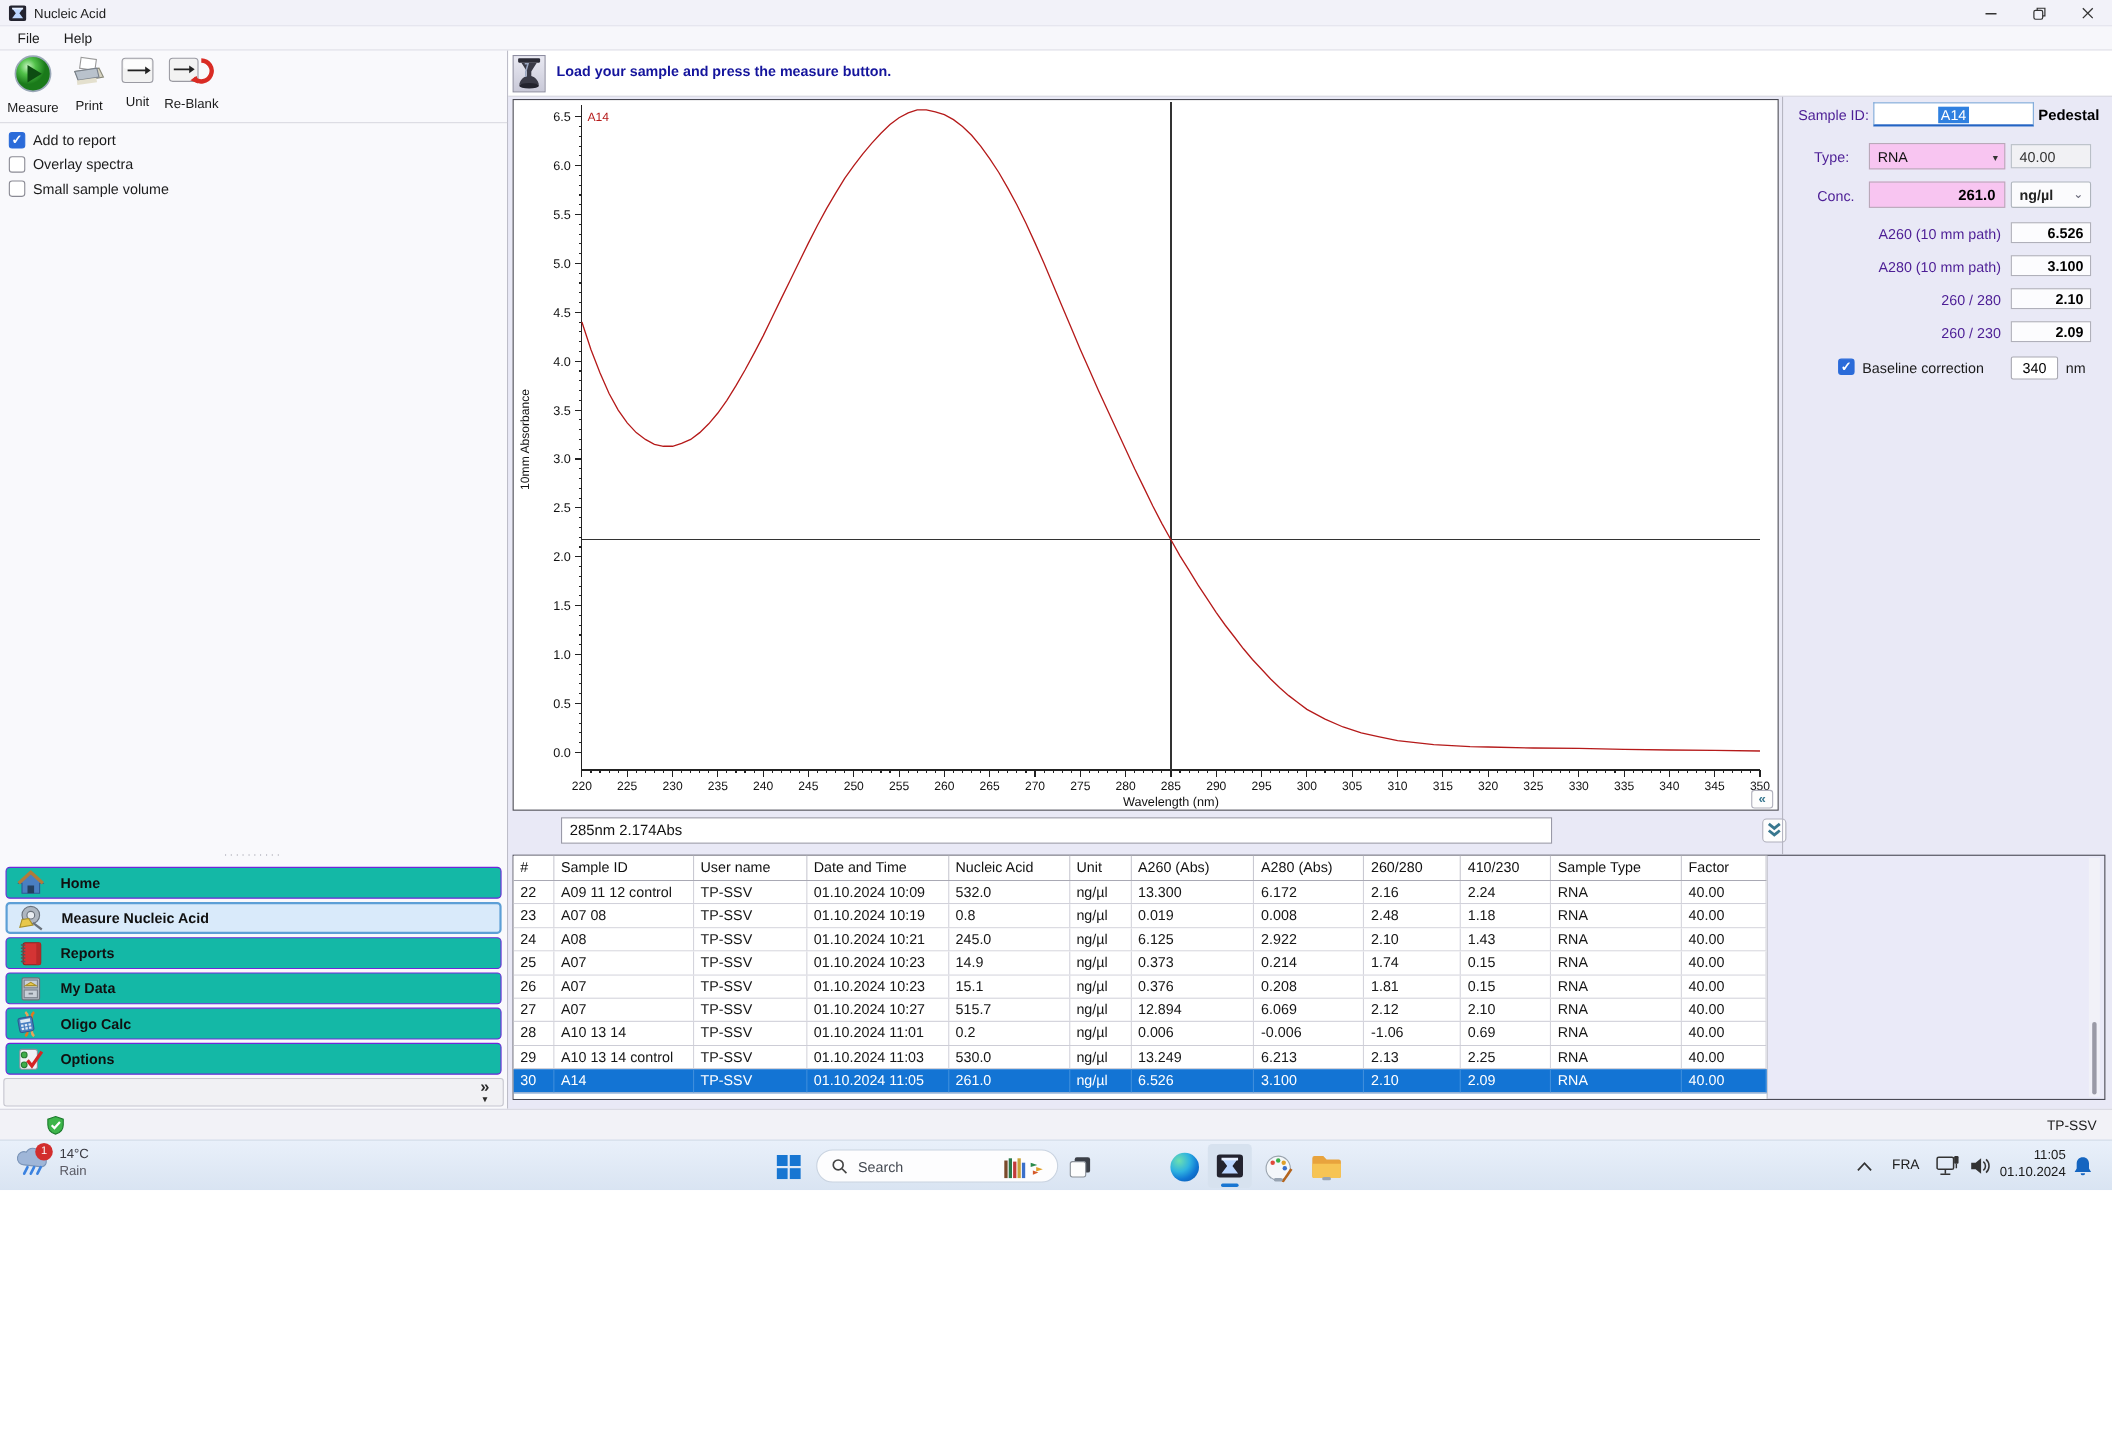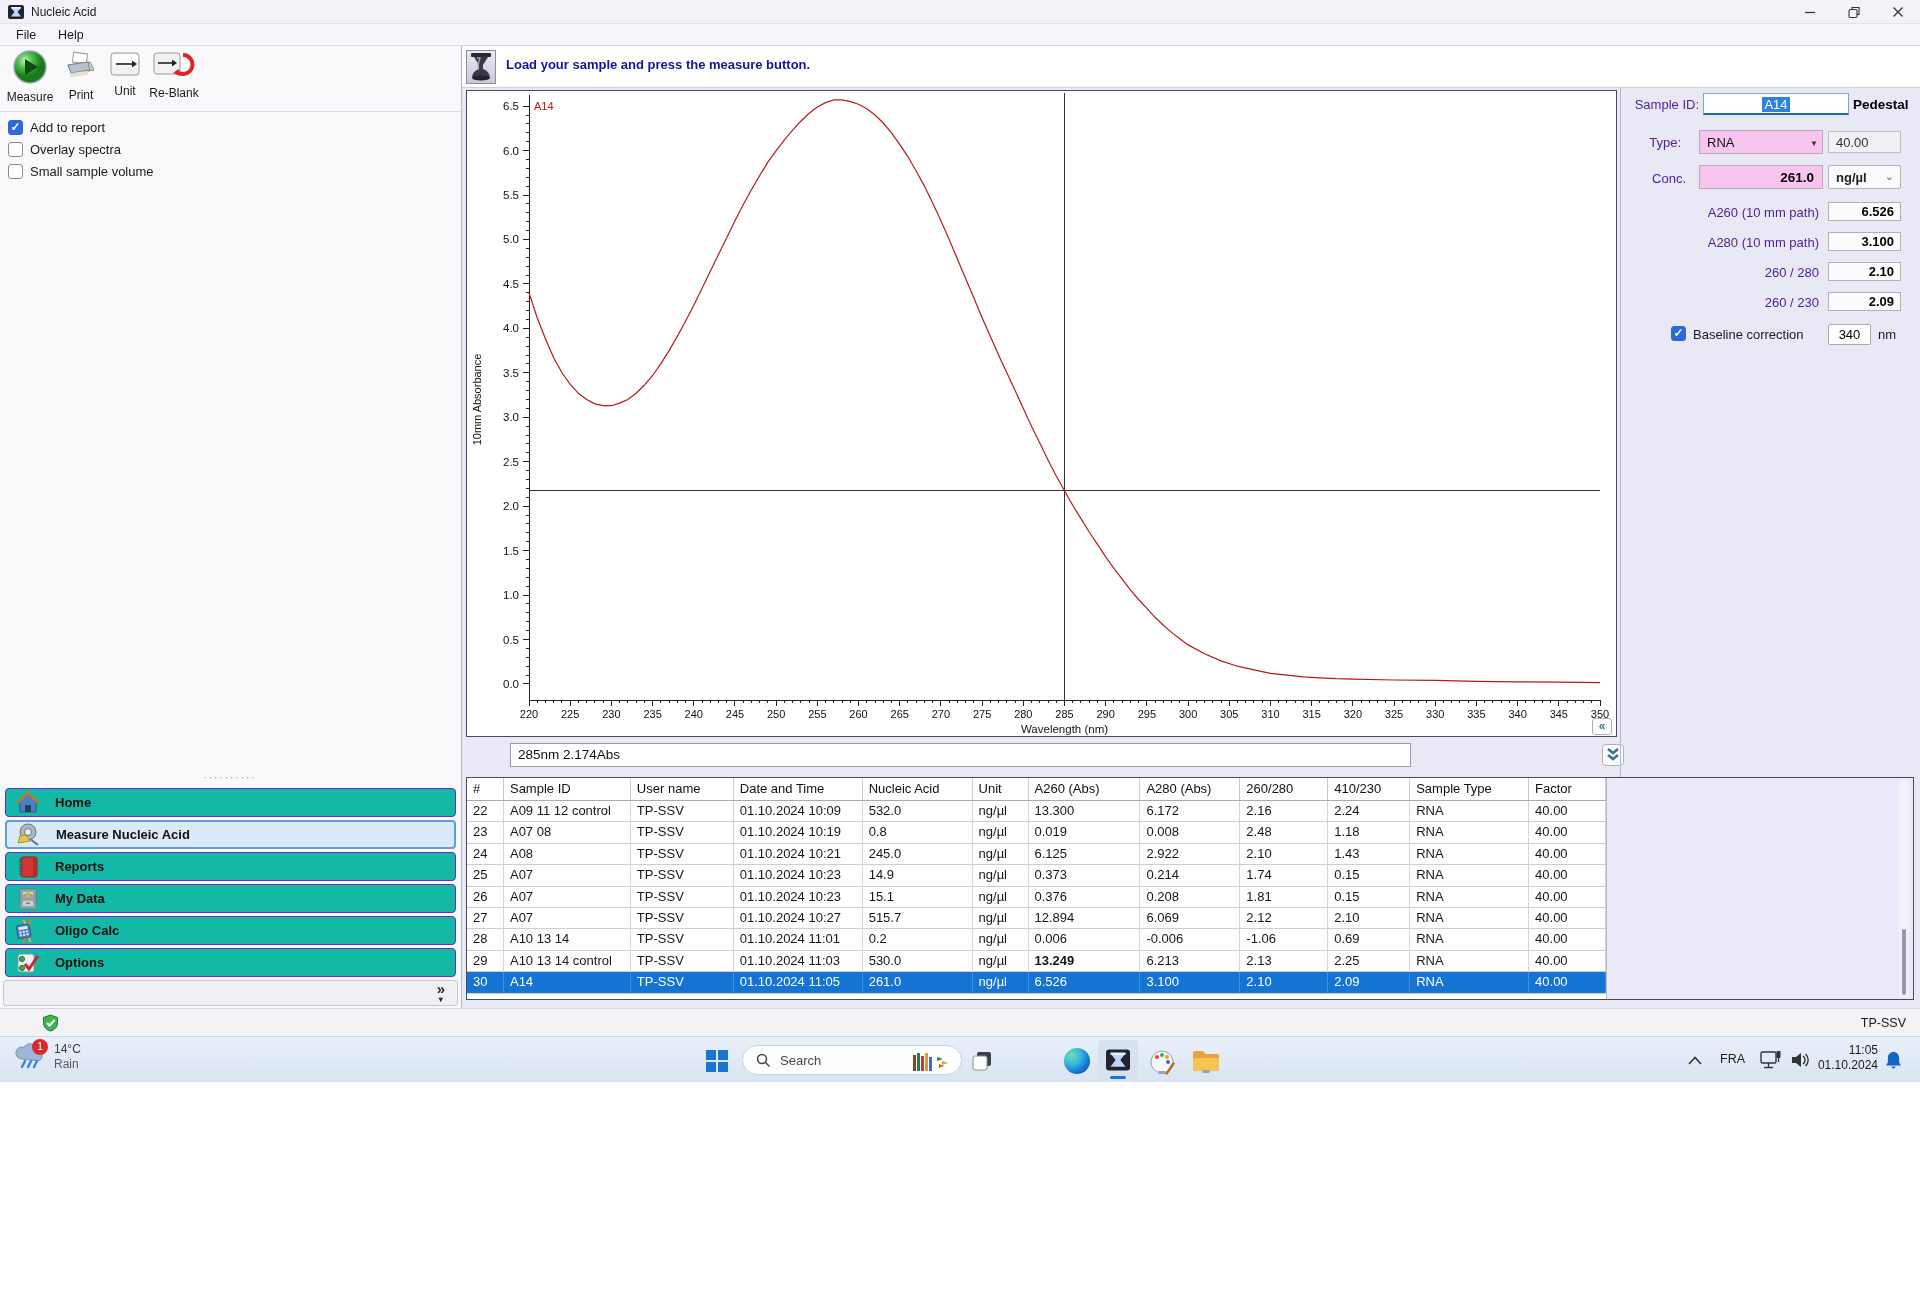--- a/index.html
+++ b/index.html
@@ -698,21 +698,21 @@
               <div class="td" style="width: 119px;">RNA</div>
               <div class="td" style="width: 77px;">40.00</div>
             </div>
             <div class="trow">
               <div class="td" style="width: 37px;">29</div>
               <div class="td" style="width: 127px;">A10 13 14 control</div>
               <div class="td" style="width: 103px;">TP-SSV</div>
               <div class="td" style="width: 129px;">01.10.2024 11:03</div>
               <div class="td" style="width: 110px;">530.0</div>
               <div class="td" style="width: 56px;">ng/µl</div>
-              <div class="td" style="width: 112px; font-weight: bold;">13.249</div>
+              <div class="td" style="width: 112px;">13.249</div>
               <div class="td" style="width: 100px;">6.213</div>
               <div class="td" style="width: 88px;">2.13</div>
               <div class="td" style="width: 82px;">2.25</div>
               <div class="td" style="width: 119px;">RNA</div>
               <div class="td" style="width: 77px;">40.00</div>
             </div>
             <div class="trow sel">
               <div class="td" style="width: 37px;">30</div>
               <div class="td" style="width: 127px;">A14</div>
               <div class="td" style="width: 103px;">TP-SSV</div>

